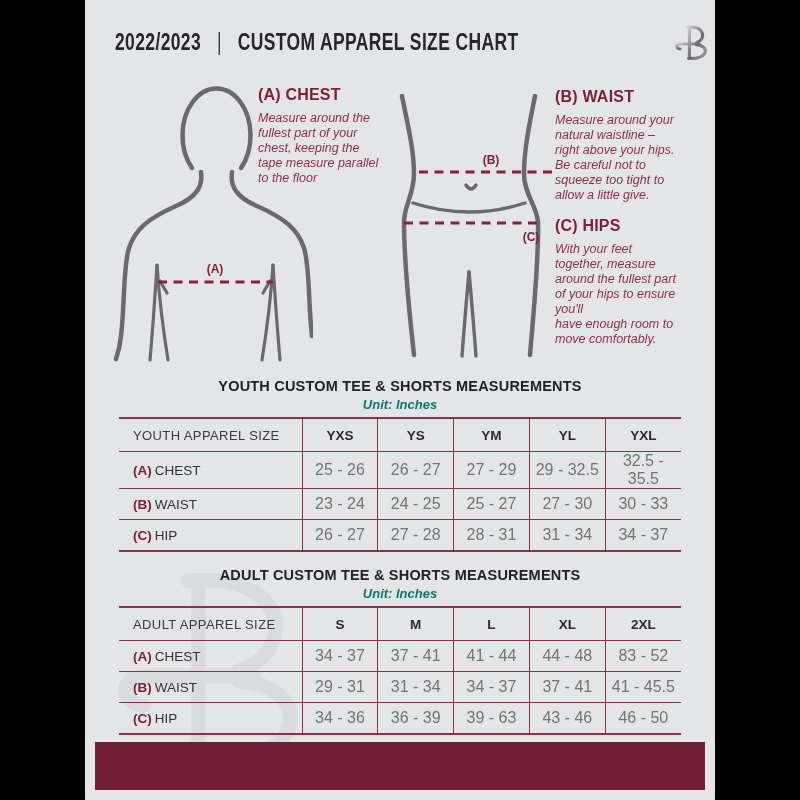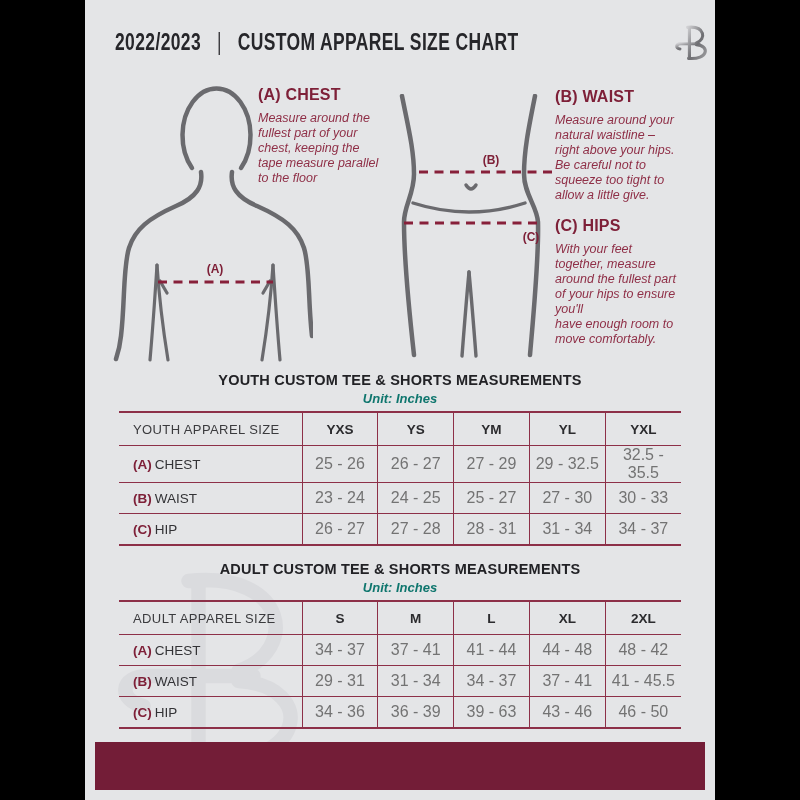--- a/index.html
+++ b/index.html
@@ -22,21 +22,21 @@
   .instr{position:absolute;}
   .instr-heading{font-size:16px;font-weight:800;color:#7e2038;letter-spacing:0.2px;}
   .instr-body{margin-top:7px;font-size:12.5px;line-height:15px;font-style:italic;color:#8f2f47;
               white-space:pre-line;font-weight:500;}
   .sil{stroke:#6a6a6e;fill:none;stroke-linecap:round;stroke-linejoin:round;}
   .dash{stroke:#87203a;stroke-width:3;fill:none;stroke-dasharray:9 6.5;}
   .figlbl{font-family:"Liberation Sans",sans-serif;font-size:12px;font-weight:800;fill:#7e2038;}
 
   
   .measure-section{position:relative;z-index:2;text-align:center;}
-  .measure-section.youth{margin-top:6px;}
+  .measure-section.youth{margin-top:12px;}
   .measure-section.adult{margin-top:14px;}
   .tbl-title{font-size:14.5px;font-weight:700;color:#222226;line-height:19px;letter-spacing:0.2px;}
   .tbl-unit{font-size:13px;font-weight:600;font-style:italic;color:#0f766e;line-height:17px;}
   table{width:562px;margin:4px auto 0 auto;border-collapse:collapse;table-layout:fixed;}
   col.c0{width:183px;}
   thead tr{border-top:2px solid #8d3048;border-bottom:1.5px solid #8d3048;}
   tbody tr{border-bottom:1.5px solid #8d3048;}
   tbody tr:last-child{border-bottom:2px solid #8d3048;}
   th,td{border-left:1.5px solid #8d3048;height:30px;font-size:16px;color:#737373;text-align:center;
         padding:0;vertical-align:middle;}
@@ -222,21 +222,21 @@
             <th class="size">2XL</th>
           </tr>
         </thead>
         <tbody>
           <tr>
             <td class="lbl"><span class="pfx">(A)</span><span>CHEST</span></td>
             <td>34 - 37</td>
             <td>37 - 41</td>
             <td>41 - 44</td>
             <td>44 - 48</td>
-            <td>48 - 42</td>
+            <td>83 - 52</td>
           </tr>
           <tr>
             <td class="lbl"><span class="pfx">(B)</span><span>WAIST</span></td>
             <td>29 - 31</td>
             <td>31 - 34</td>
             <td>34 - 37</td>
             <td>37 - 41</td>
             <td>41 - 45.5</td>
           </tr>
           <tr>

